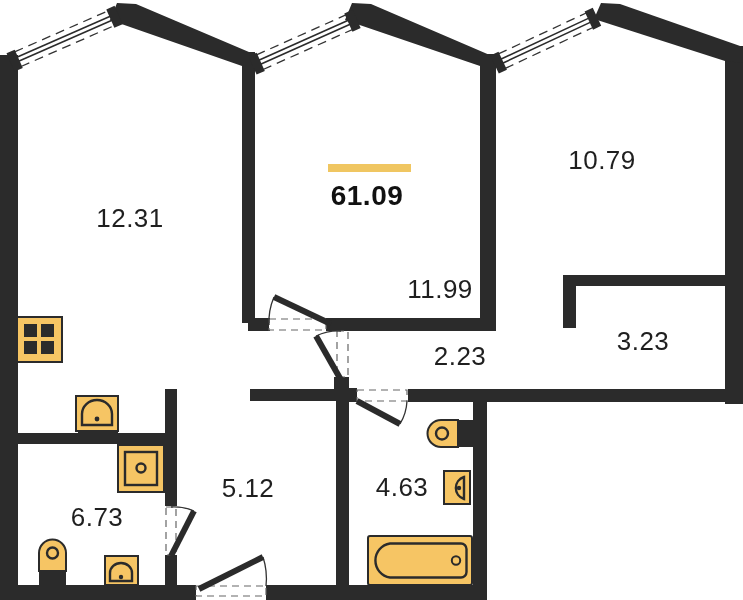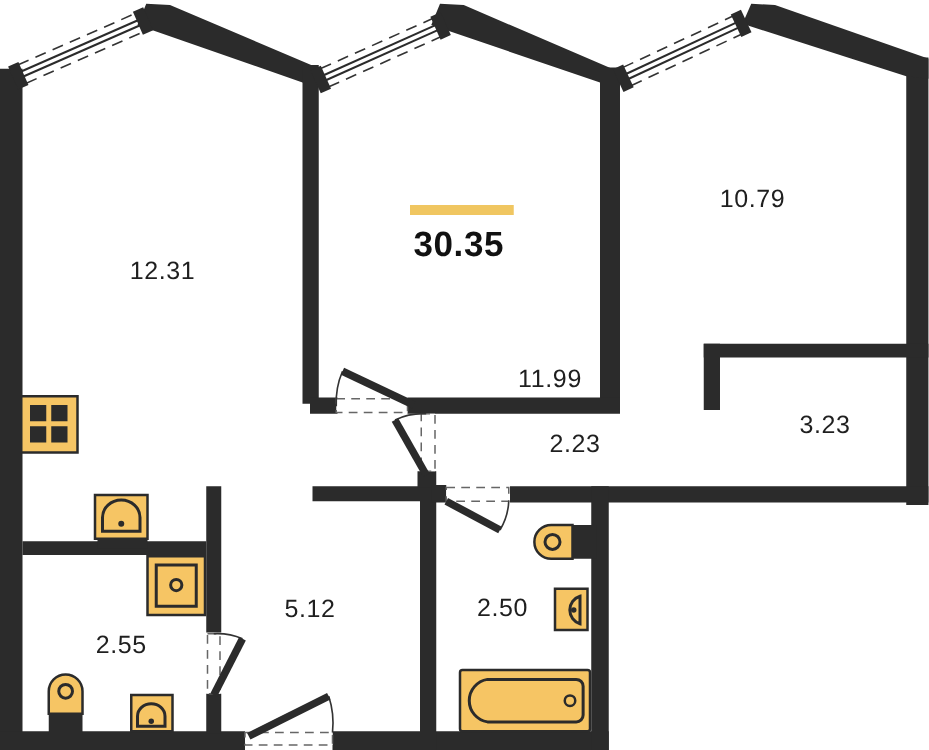--- a/index.html
+++ b/index.html
@@ -4,21 +4,21 @@
 <style>
   :root{
     --wall:#2b2b2b; --ink:#1f1f1f; --fixture:#f6c564; --accent:#f0c661;
     --dash:#666666; --arc:#333333; --bg:#ffffff;
   }
   html,body{margin:0;padding:0;background:var(--bg);}
   .plan{position:relative;width:743px;height:600px;background:var(--bg);overflow:hidden;
         font-family:"Liberation Sans","DejaVu Sans",sans-serif;}
   .plan svg{position:absolute;left:0;top:0;}
   .room-label{position:absolute;transform:translate(-50%,-50%);color:var(--ink);
-        font-size:20px;letter-spacing:0.5px;white-space:nowrap;}
+        font-size:26px;letter-spacing:0.5px;white-space:nowrap;}
   .total-value{position:absolute;transform:translate(-50%,-50%);color:#111;
         font-size:28px;font-weight:bold;letter-spacing:0.5px;white-space:nowrap;}
   .total-bar{position:absolute;background:var(--accent);}
   .wall{fill:var(--wall);}
   .wline{stroke:var(--wall);stroke-width:1.6;}
   .wdash{stroke:var(--arc);stroke-width:1.3;stroke-dasharray:9 6;fill:none;}
   .door-open{stroke:var(--dash);stroke-width:1.2;stroke-dasharray:7 5;fill:#fff;}
   .door-leaf{stroke:var(--wall);stroke-width:6;stroke-linecap:butt;}
   .door-arc{stroke:var(--arc);stroke-width:1.3;fill:none;}
   .fix{fill:var(--fixture);stroke:var(--wall);stroke-width:2;}
@@ -154,23 +154,23 @@
       </g>
       <g>
         <rect class="fix" x="368" y="536" width="104" height="49" rx="2"></rect>
         <path class="fixline" d="M 390 543.5 H 461 A 5.5 5.5 0 0 1 466.5 549 V 572 A 5.5 5.5 0 0 1 461 577.5 H 390 A 17.2 17.2 0 0 1 390 543.5 Z"></path>
         <circle class="fixline" cx="456" cy="560.5" r="4.2" style="stroke-width:2"></circle>
       </g>
     </g>
   </svg>
 
   <div class="total-bar" style="left:328px;top:164px;width:83px;height:8px;"></div>
-  <div class="total-value" style="left:367px;top:196px;">30.35</div>
+  <div class="total-value" style="left:367px;top:196px;">61.09</div>
 
   <div class="room-label" style="left:130px;top:218px;">12.31</div>
-  <div class="room-label" style="left:440px;top:304px;">11.99</div>
+  <div class="room-label" style="left:440px;top:289px;">11.99</div>
   <div class="room-label" style="left:602px;top:160px;">10.79</div>
-  <div class="room-label" style="left:660px;top:341px;">3.23</div>
+  <div class="room-label" style="left:643px;top:341px;">3.23</div>
   <div class="room-label" style="left:460px;top:356px;">2.23</div>
   <div class="room-label" style="left:248px;top:488px;">5.12</div>
-  <div class="room-label" style="left:97px;top:517px;">2.55</div>
-  <div class="room-label" style="left:402px;top:487px;">2.50</div>
+  <div class="room-label" style="left:97px;top:517px;">6.73</div>
+  <div class="room-label" style="left:402px;top:487px;">4.63</div>
 </div>
 
 </body></html>

